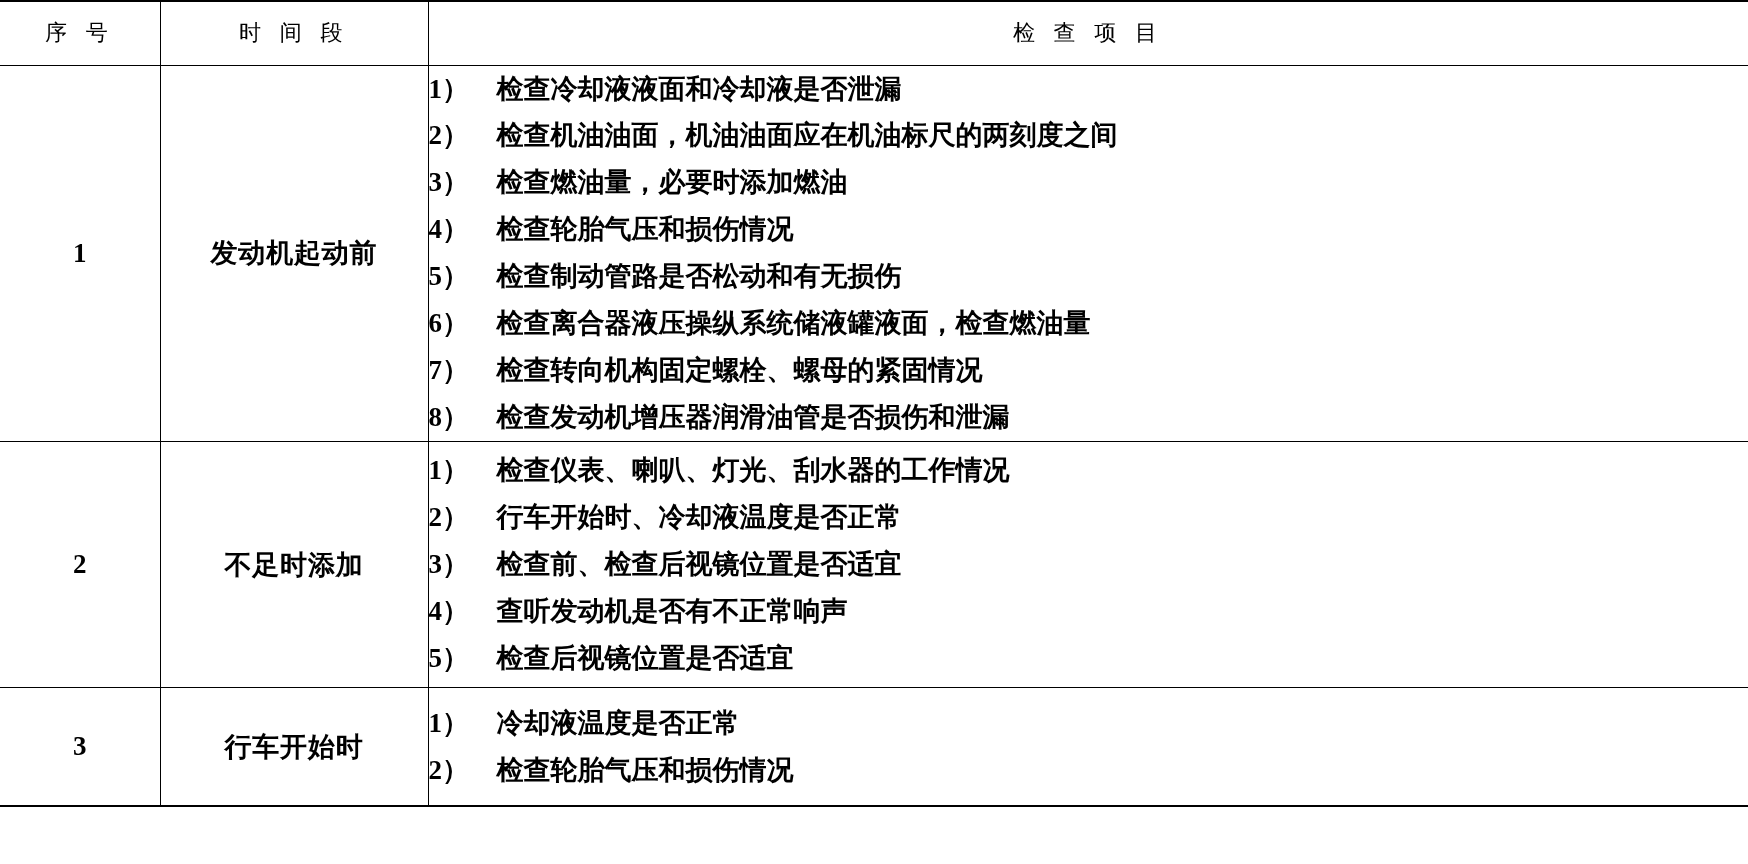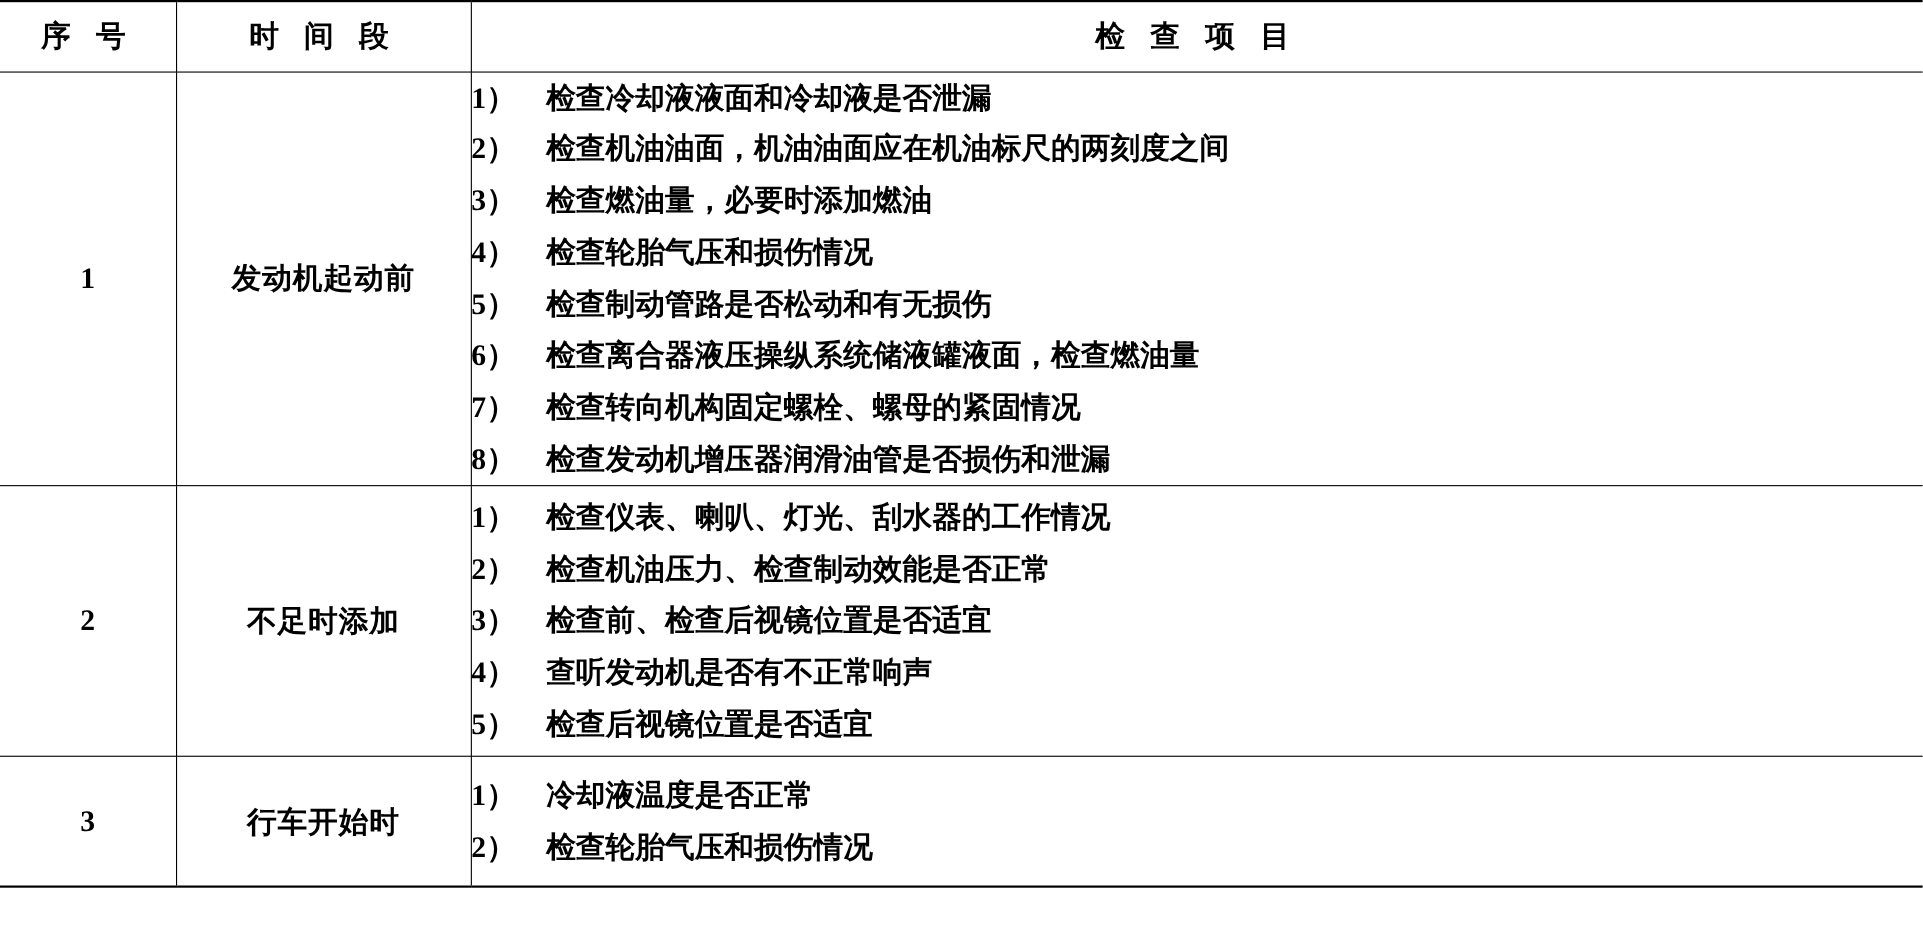--- a/index.html
+++ b/index.html
@@ -36,22 +36,22 @@
     padding: 0;
   }
 
   
   .head-row {
     height: 64px;
   }
   .head-row th {
     border-top: 2.5px solid #000;
     border-bottom: 1.2px solid #000;
-    font-weight: bold;
-    font-size: 27px;
+    font-weight: normal;
+    font-size: 22px;
     letter-spacing: 0.30em;
     text-align: center;
     padding: 0;
   }
   .head-row th.cell-div-r { border-right: 1.2px solid #000; }
 
   
   .body-row > td {
     border-bottom: 1.2px solid #000;
     font-weight: bold;
@@ -142,21 +142,21 @@
       <tr class="body-row row-mid">
         <td class="cell-no cell-div-r">2</td>
         <td class="cell-period cell-div-r">
           <span class="period-text">不足时添加</span>
         </td>
         <td class="cell-items">
           <div class="item-line">
             <span class="item-idx">1）</span><span class="item-text">检查仪表、喇叭、灯光、刮水器的工作情况</span>
           </div>
           <div class="item-line">
-            <span class="item-idx">2）</span><span class="item-text">检查机油压力、检查制动效能是否正常</span>
+            <span class="item-idx">2）</span><span class="item-text">行车开始时、冷却液温度是否正常</span>
           </div>
           <div class="item-line">
             <span class="item-idx">3）</span><span class="item-text">检查前、检查后视镜位置是否适宜</span>
           </div>
           <div class="item-line">
             <span class="item-idx">4）</span><span class="item-text">查听发动机是否有不正常响声</span>
           </div>
           <div class="item-line">
             <span class="item-idx">5）</span><span class="item-text">检查后视镜位置是否适宜</span>
           </div>

